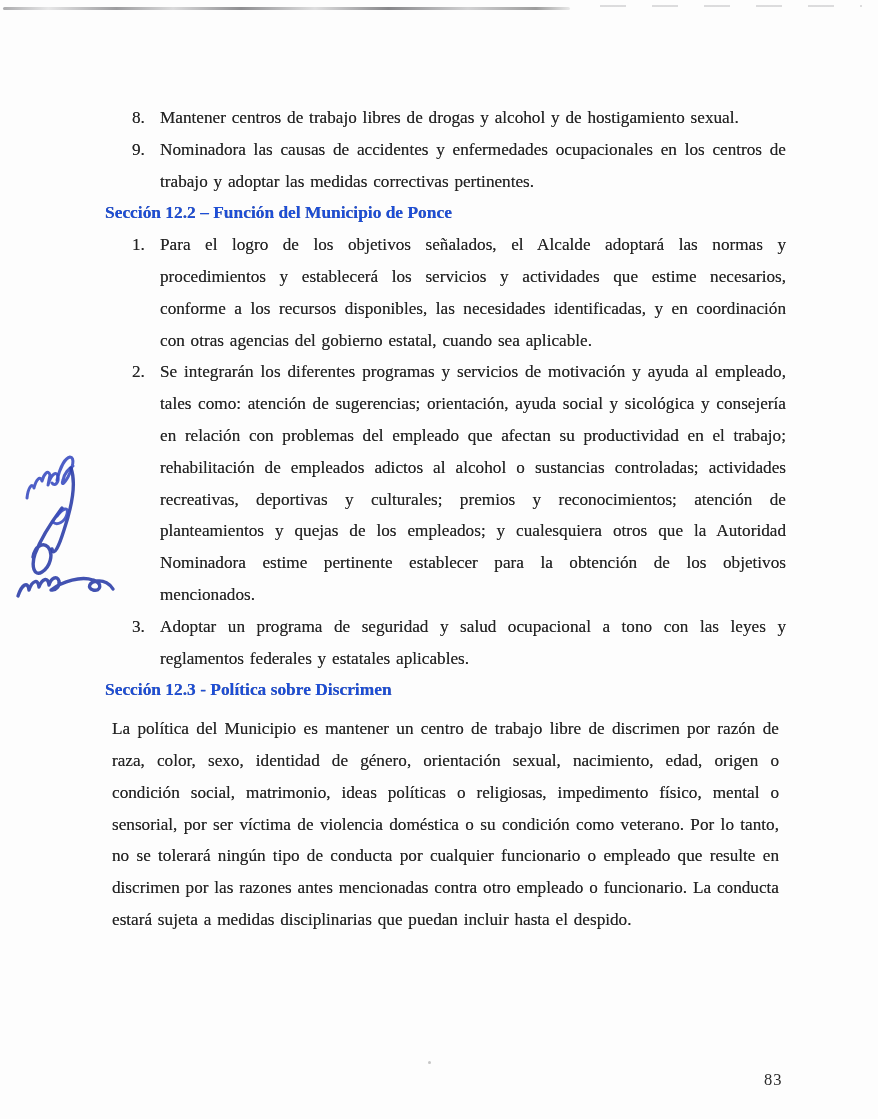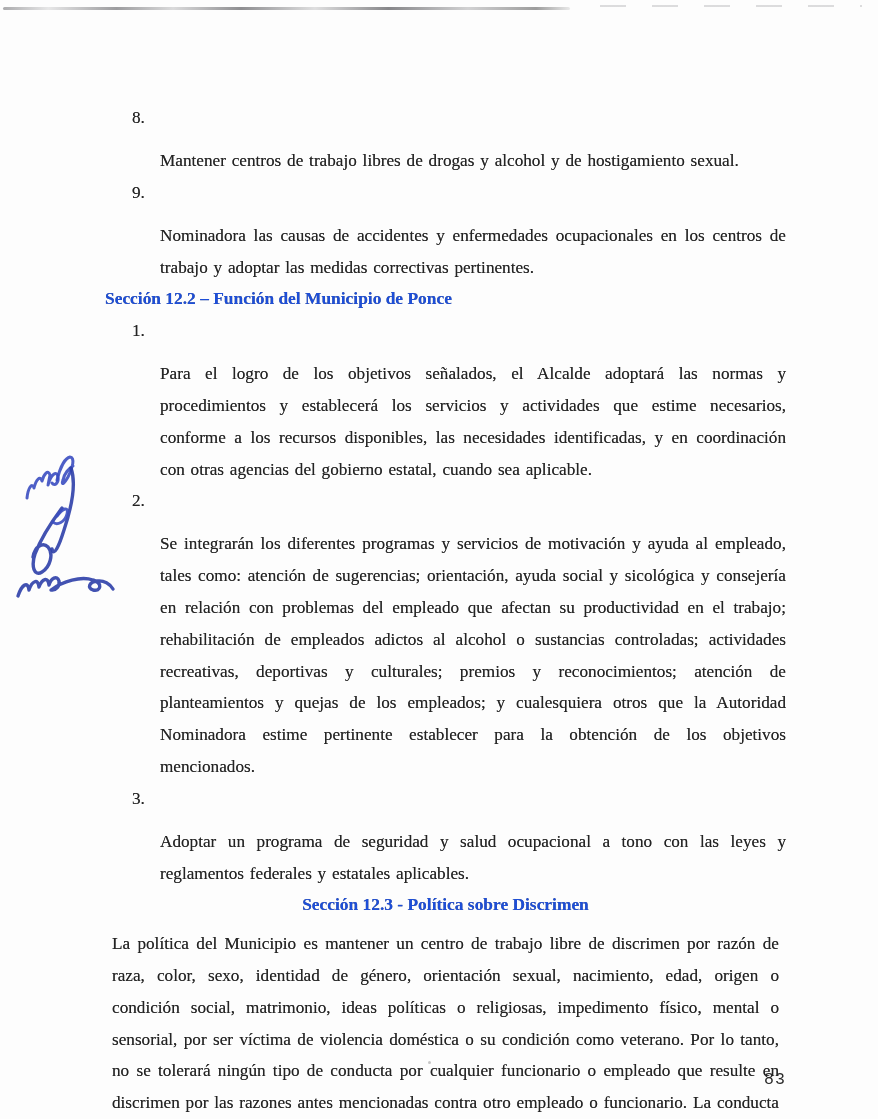--- a/index.html
+++ b/index.html
@@ -34,33 +34,33 @@
   }
 
   .content {
     position:absolute; left:105px; top:102px; width:681px;
     font-size:17.2px; line-height:31.8px;
     text-shadow:0 0 .6px rgba(40,40,40,.65);
   }
   .doc-list { list-style:none; margin:0; padding:0 0 0 27px; }
   .doc-list li { display:flex; align-items:flex-start; }
   .li-num { flex:none; width:28px; }
-  .li-text { flex:1; text-align:justify; word-spacing:1.5px;margin-top:43px; }
+  .li-text { flex:1; text-align:justify; word-spacing:1.5px; }
   h2.sec-heading {
     font-size:17.4px; font-weight:bold; line-height:31.8px;
     margin:0; color:#1d4ed8;
   }
   .h-12-2 { margin-top:28px; }
-  .h-12-3 { margin-top:14px;text-align:center; }
+  .h-12-3 { margin-top:14px; }
   p.policy {
     margin:7px; text-align:justify; word-spacing:1.5px;
   }
   .page-number {
     position:absolute; left:764px; top:1070px; width:40px;
-    font-size:16.5px; color:#2a2a2a; letter-spacing:1px;font-family:Liberation Mono, monospace;
+    font-size:16.5px; color:#2a2a2a; letter-spacing:1px;
   }
   .signature {
     position:absolute; left:5px; top:430px; width:120px; height:200px;
   }
   .signature path {
     fill:none; stroke:#3b4ec1; stroke-width:3;
     stroke-linecap:round; stroke-linejoin:round; opacity:.9;
   }
   .signature path.heavy { stroke:#2e3fa8; stroke-width:3.4; }
 </style>

